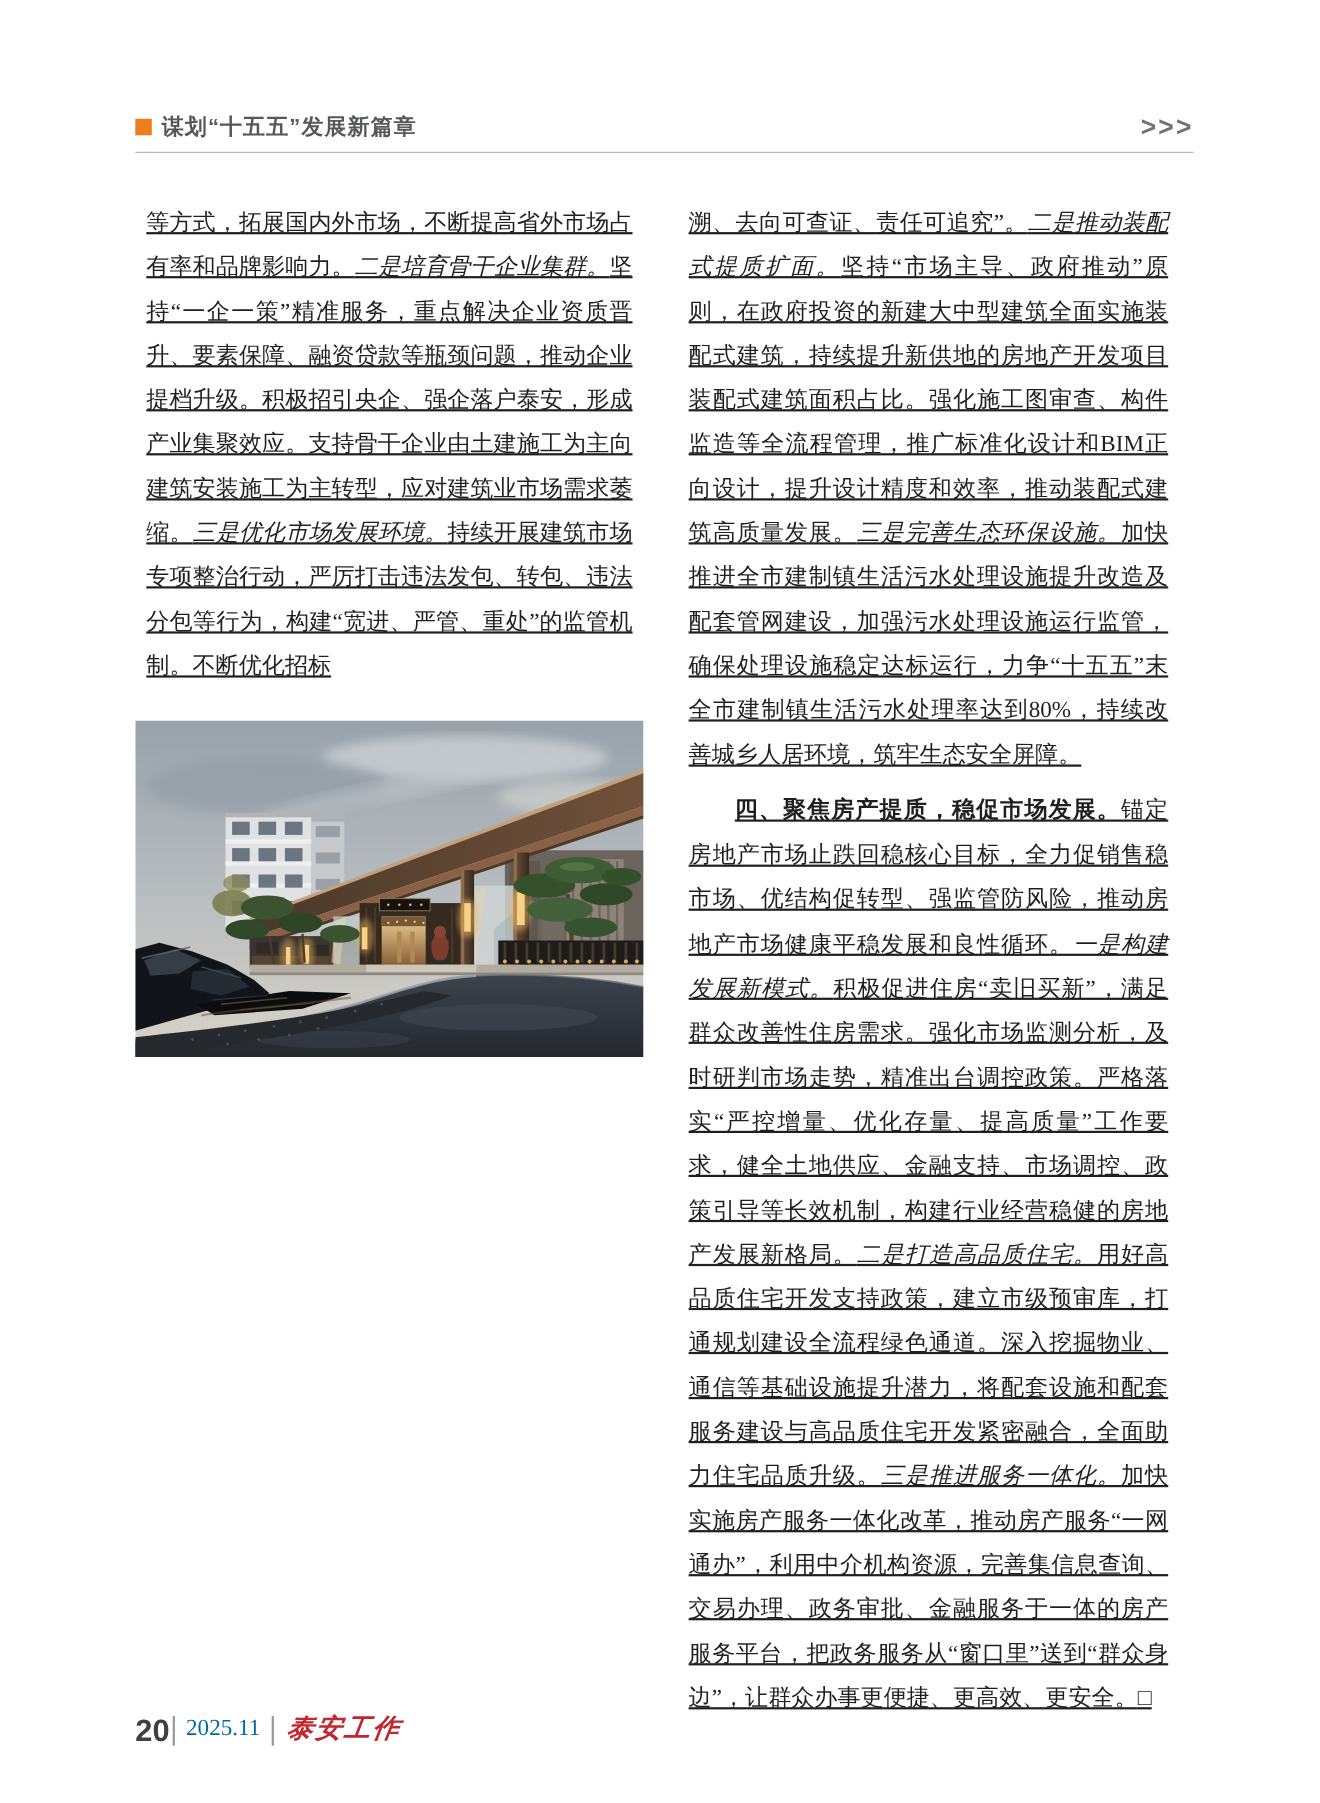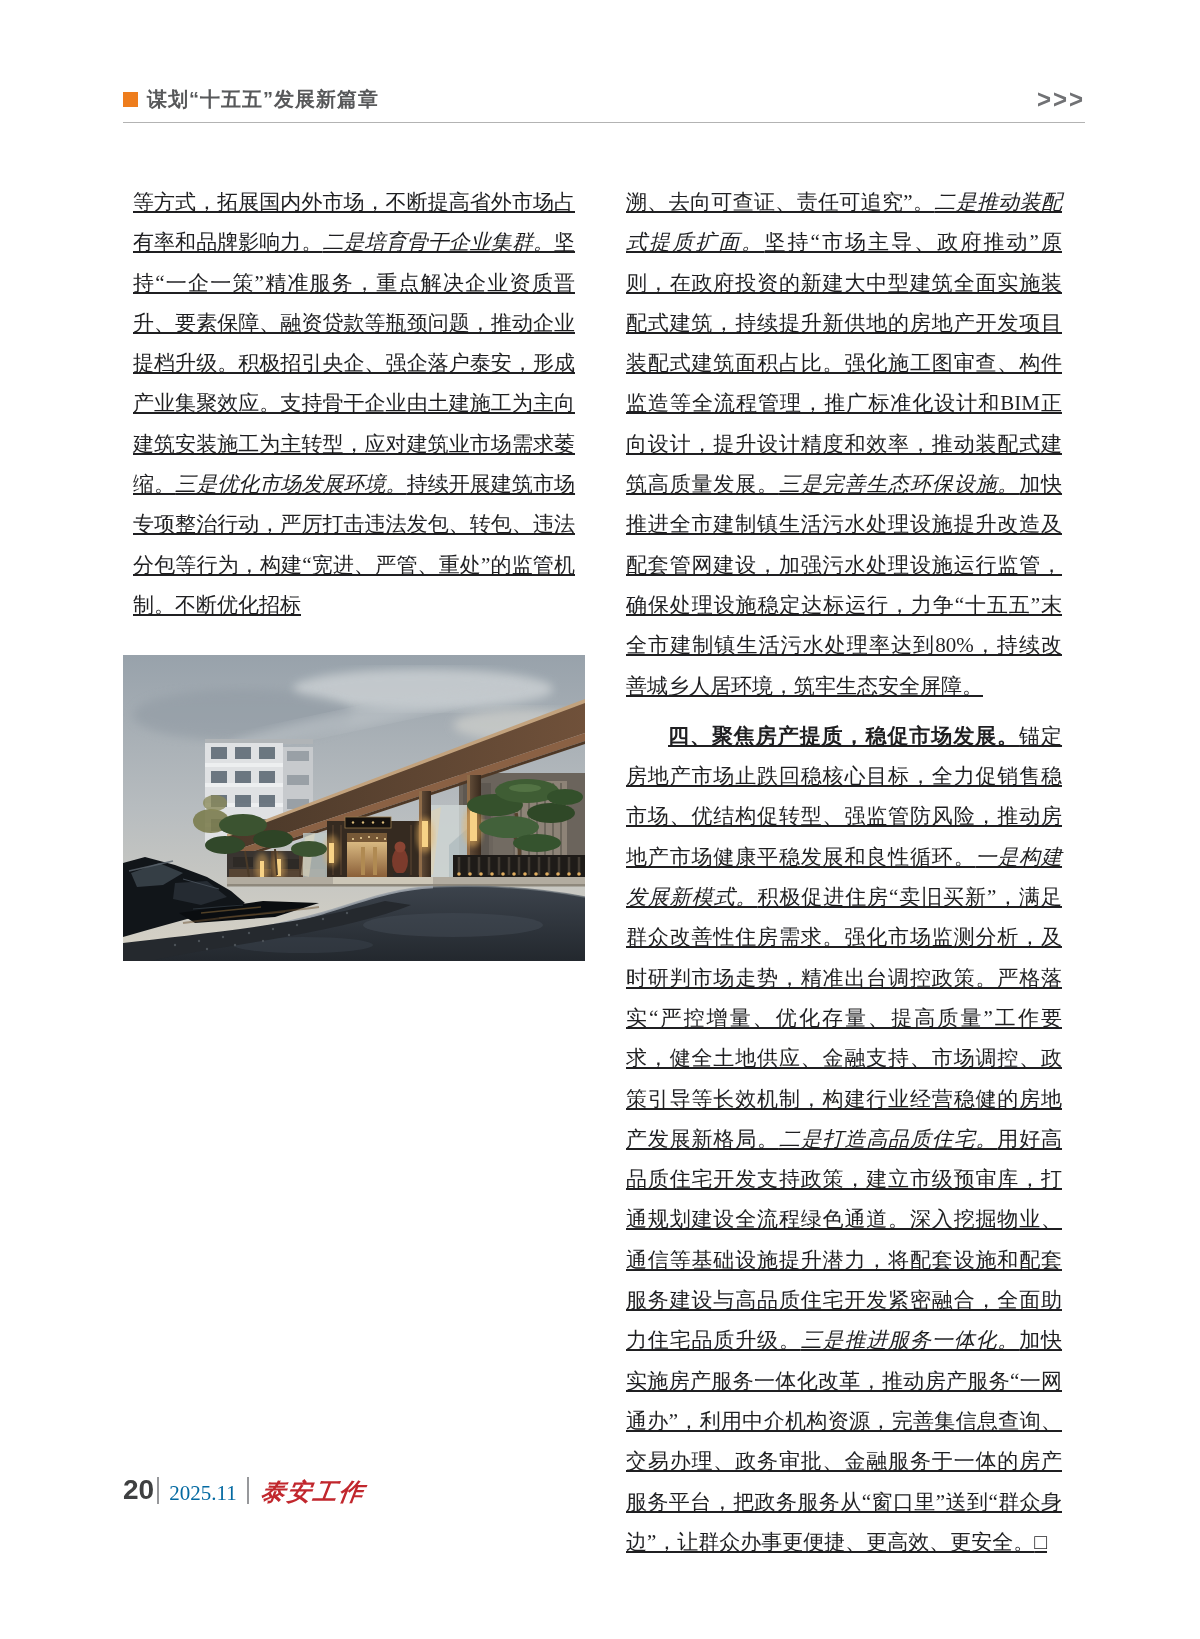--- a/index.html
+++ b/index.html
@@ -1,21 +1,21 @@
 <!DOCTYPE html>
 <html><head>
 <meta charset="utf-8">
 <style>
   html,body{margin:0;padding:0;background:#ffffff;}
   .page{
     position:relative;width:1200px;height:1639px;margin:0 auto;background:#ffffff;
     font-family:"Liberation Serif","DejaVu Serif",serif;overflow:hidden;
   }
   
-  .header{position:absolute;left:123px;top:86px;width:962px;}
+  .header{position:absolute;left:123px;top:102px;width:962px;}
   .header-row{
     display:flex;justify-content:space-between;align-items:center;
     padding-bottom:9px;border-bottom:1px solid #b3b3b3;
   }
   .section-title-wrap{display:flex;align-items:center;gap:9px;}
   .square{width:15px;height:15px;background:#ee7d1d;flex:0 0 auto;}
   .section-title-text{
     font-family:"Liberation Sans","DejaVu Sans",sans-serif;
     font-weight:700;font-size:20px;color:#57585a;letter-spacing:1px;
   }
@@ -34,21 +34,21 @@
   .para{margin:10px;text-decoration:underline;}
   .para.indent{text-indent:2em;}
   .seg-normal{}
   .seg-kai{font-style:italic;}
   .seg-bold{font-family:"Liberation Sans","DejaVu Sans",sans-serif;font-weight:700;}
   .seg-end{}
   
   .photo{margin:30px 0 32px;width:462px;height:306px;}
   .photo svg{display:block;width:462px;height:306px;}
   
-  .footer{position:absolute;left:123px;top:1476px;display:flex;align-items:flex-end;}
+  .footer{position:absolute;left:123px;top:1560px;display:flex;align-items:flex-start;}
   .page-num{
     font-family:"Liberation Sans","DejaVu Sans",sans-serif;
     font-weight:700;font-size:28px;color:#3f4041;line-height:1;
   }
   .bar{width:2px;height:27px;background:#97989b;}
   .bar1{margin:0 10px 0 3px;}
   .bar2{margin:0 12px 0 10px;}
   .issue{
     font-family:Liberation Serif, serif;
     font-size:21px;color:#0369a1;line-height:1;

